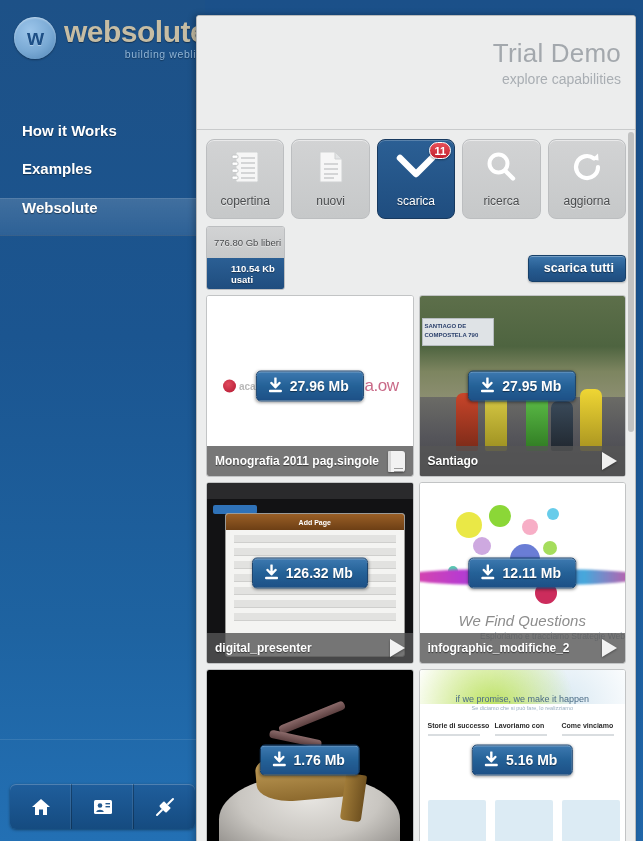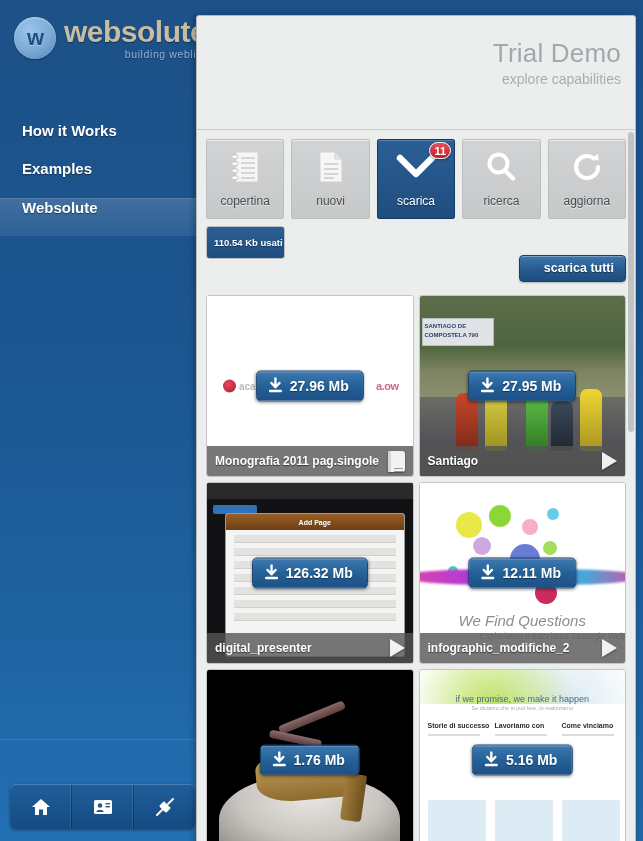--- a/index.html
+++ b/index.html
@@ -122,21 +122,21 @@
   }
 
   
   #toolbar {
     padding: 9px 9px 0 9px;
     display: flex; gap: 7px;
   }
   .tool {
     position: relative;
     width: 79px; height: 80px;
-    border-radius: 2px;
+    border-radius: 8px;
     background: linear-gradient(180deg, #d2d3d4 0%, #c6c8c9 100%);
     border: 1px solid #bcbec0;
     display: flex; flex-direction: column;
     align-items: center; justify-content: flex-start;
     cursor: pointer;
     box-shadow: inset 0 1px 0 rgba(255,255,255,.5);
   }
   .tool.active {
     background: linear-gradient(180deg, #2b5f94 0%, #1f4d7f 100%);
     border: 1px solid #17395f;
@@ -172,28 +172,28 @@
   }
   .st-free {
     height: 31px; display: flex; align-items: center;
     padding-left: 7px;
     background: linear-gradient(180deg, #d2d3d4 0%, #c6c8c9 100%);
     font-size: 9.5px; color: #4a4c4e;
     text-shadow: 0 1px 0 rgba(255,255,255,.55);
   }
   .st-used {
     height: 31px; display: flex; align-items: center;
-    padding-left: 7px;
+    padding-left: 24px;
     background: linear-gradient(180deg, #2b5f94 0%, #1f4d7f 100%);
     font-size: 9.5px; color: #fff; font-weight: bold;
     text-shadow: 0 1px 1px rgba(0,0,0,.4);
   }
   #scarica-tutti {
     position: absolute; right: 9px; top: 29px;
-    padding: 5px 11px 6px 24px;
+    padding: 5px 11px 6px 15px;
     border-radius: 4px;
     background: linear-gradient(180deg, #3d77ad 0%, #255a8f 55%, #1f4d7f 100%);
     border: 1px solid #174069;
     color: #fff; font-size: 12.5px; font-weight: bold;
     text-shadow: 0 1px 1px rgba(0,0,0,.45);
     box-shadow: inset 0 1px 0 rgba(255,255,255,.3), 0 1px 2px rgba(0,0,0,.25);
     cursor: pointer;
   }
 
   
@@ -262,21 +262,21 @@
     position: absolute; left: 16px; top: 50%; transform: translateY(-50%);
     display: flex; align-items: center; gap: 3px;
   }
   .art-mono .dot-red {
     width: 13px; height: 13px; border-radius: 50%;
     background: radial-gradient(circle at 40% 35%, #e04a5d, #b31832);
   }
   .art-mono .lg-txt { font-size: 10px; color: #b9b9b9; font-weight: bold; }
   .art-mono .lg-right {
     position: absolute; right: 14px; top: 50%; transform: translateY(-50%);
-    font-size: 11px; color: #c96a88; font-weight: bold; letter-spacing: -.5px;
+    font-size: 17px; color: #c96a88; font-weight: normal; letter-spacing: -.5px;
   }
 
   .art-santiago { position: absolute; inset: 0;
     background:
       linear-gradient(180deg, #5d6f4a 0%, #4e6440 28%, #7d8560 42%, #8d8f72 58%, #6e6f64 70%, #5c5c58 80%, #4a4a48 100%);
   }
   .art-santiago .road {
     position: absolute; left: 0; right: 0; bottom: 0; height: 44%;
     background: linear-gradient(180deg, #6b6b66 0%, #55555a 50%, #45454a 100%);
   }
@@ -504,20 +504,21 @@
             <path d="M28 17 a11 11 0 1 1 -4.2 -8.6" stroke="#ffffff" stroke-width="4.2" fill="none" stroke-linecap="round"></path>
             <path d="M28 3.5 L28.6 10.5 L21.8 9.2 Z" fill="#ffffff"></path>
           </svg>
         </div>
         <div class="tool-label">aggiorna</div>
       </div>
     </div>
 
     <div id="storagerow">
       <div class="storage">
+        <div class="st-free">776.80 Gb liberi</div>
         <div class="st-used">110.54 Kb usati</div>
       </div>
       <div id="scarica-tutti">scarica tutti</div>
     </div>
 
     <div id="grid">
 
       <div class="card">
         <div class="card-media art-mono">
           <div class="lg-left">

